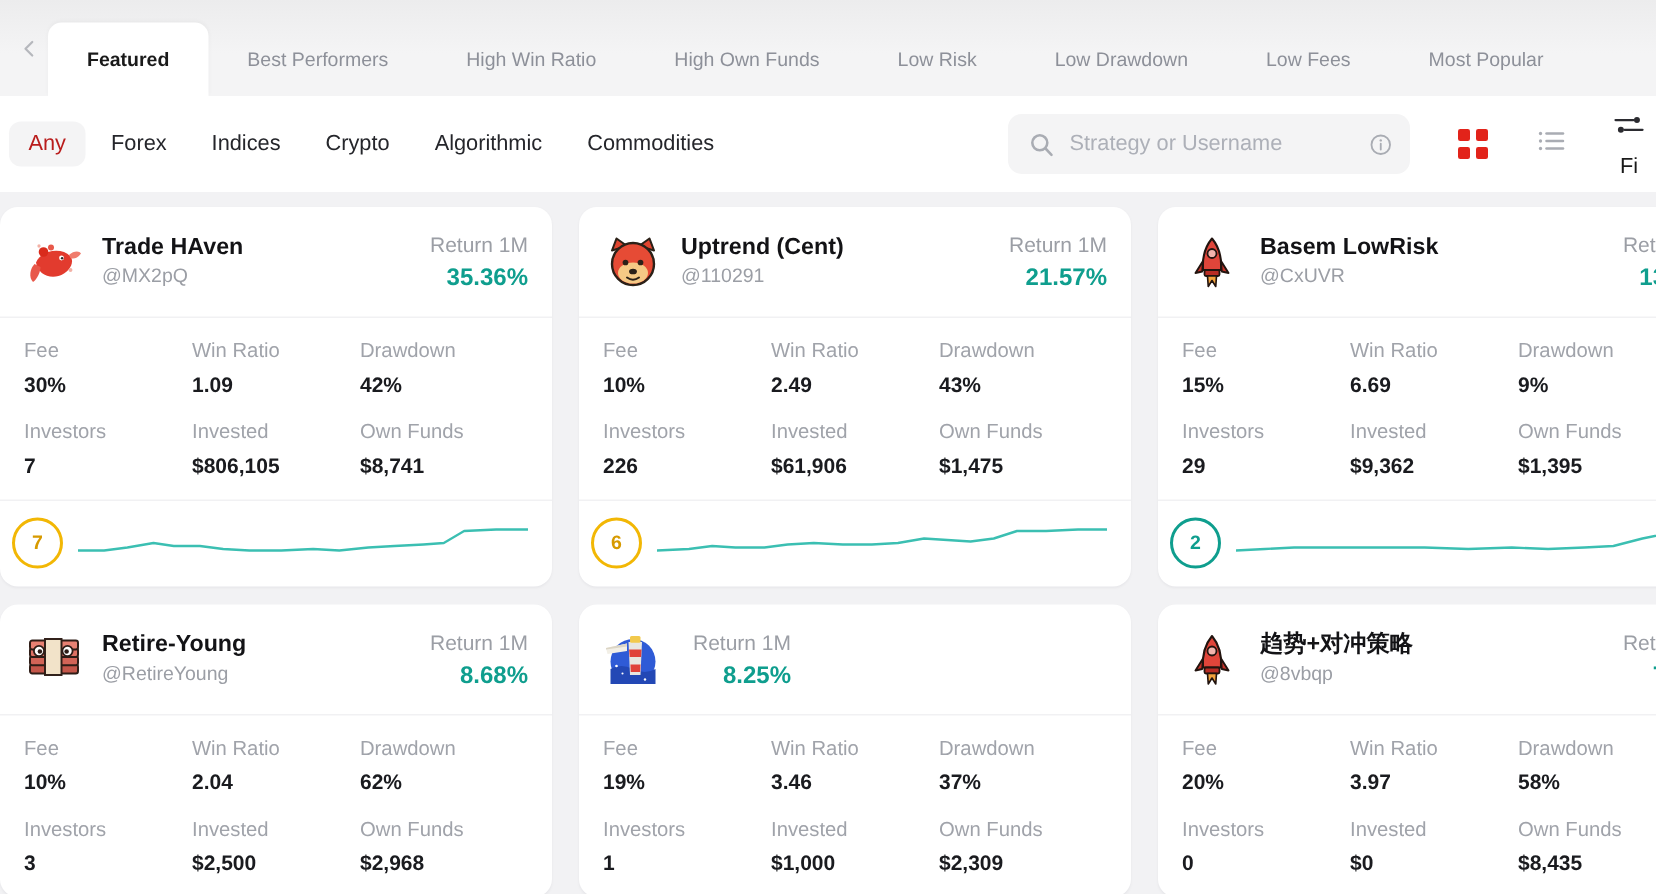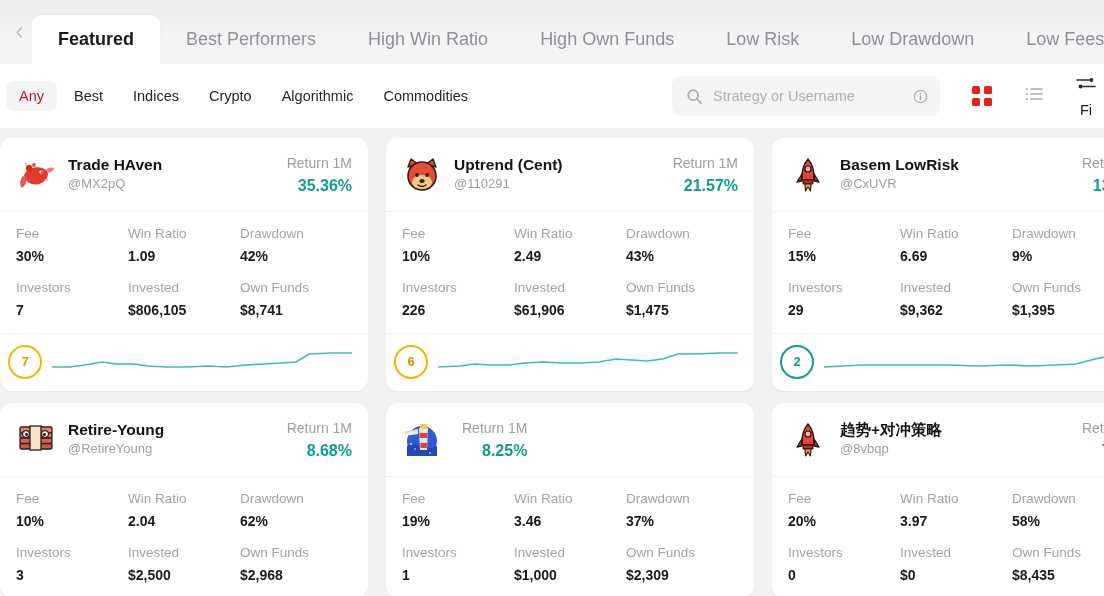--- a/index.html
+++ b/index.html
@@ -32,21 +32,21 @@
     display: flex;
     align-items: flex-end;
     height: 64px;
     flex: 1 1 auto;
     white-space: nowrap;
   }
   .tab {
     height: 49px;
     display: flex; align-items: center; justify-content: center;
     padding: 0 26px;
-    font-size: 18px;
+    font-size: 13px;
     color: #8d9099;
     font-weight: 400;
     flex: 0 0 auto;
     border-radius: 9px 9px 0 0;
   }
   .tab.active {
     background: #ffffff;
     color: #1a1a1a;
     font-weight: 700;
     box-shadow: 0 -1px 3px rgba(0,0,0,0.035);
@@ -210,21 +210,21 @@
       </div>
       <div class="tab">
         <span>Most Popular</span>
       </div>
     </div>
 </div>
 
 <div class="toolbar">
   <div class="chip-row" id="chip-row">
       <div class="chip active">Any</div>
-      <div class="chip">Best</div>
+      <div class="chip">Forex</div>
       <div class="chip">Indices</div>
       <div class="chip">Crypto</div>
       <div class="chip">Algorithmic</div>
       <div class="chip">Commodities</div>
     </div>
 
   <div class="toolbar-right">
     <div class="searchbox">
       <span class="icon-gray">
         <svg width="17" height="17" viewBox="0 0 17 17" fill="none" stroke="currentColor" stroke-width="1.7" stroke-linecap="round">

